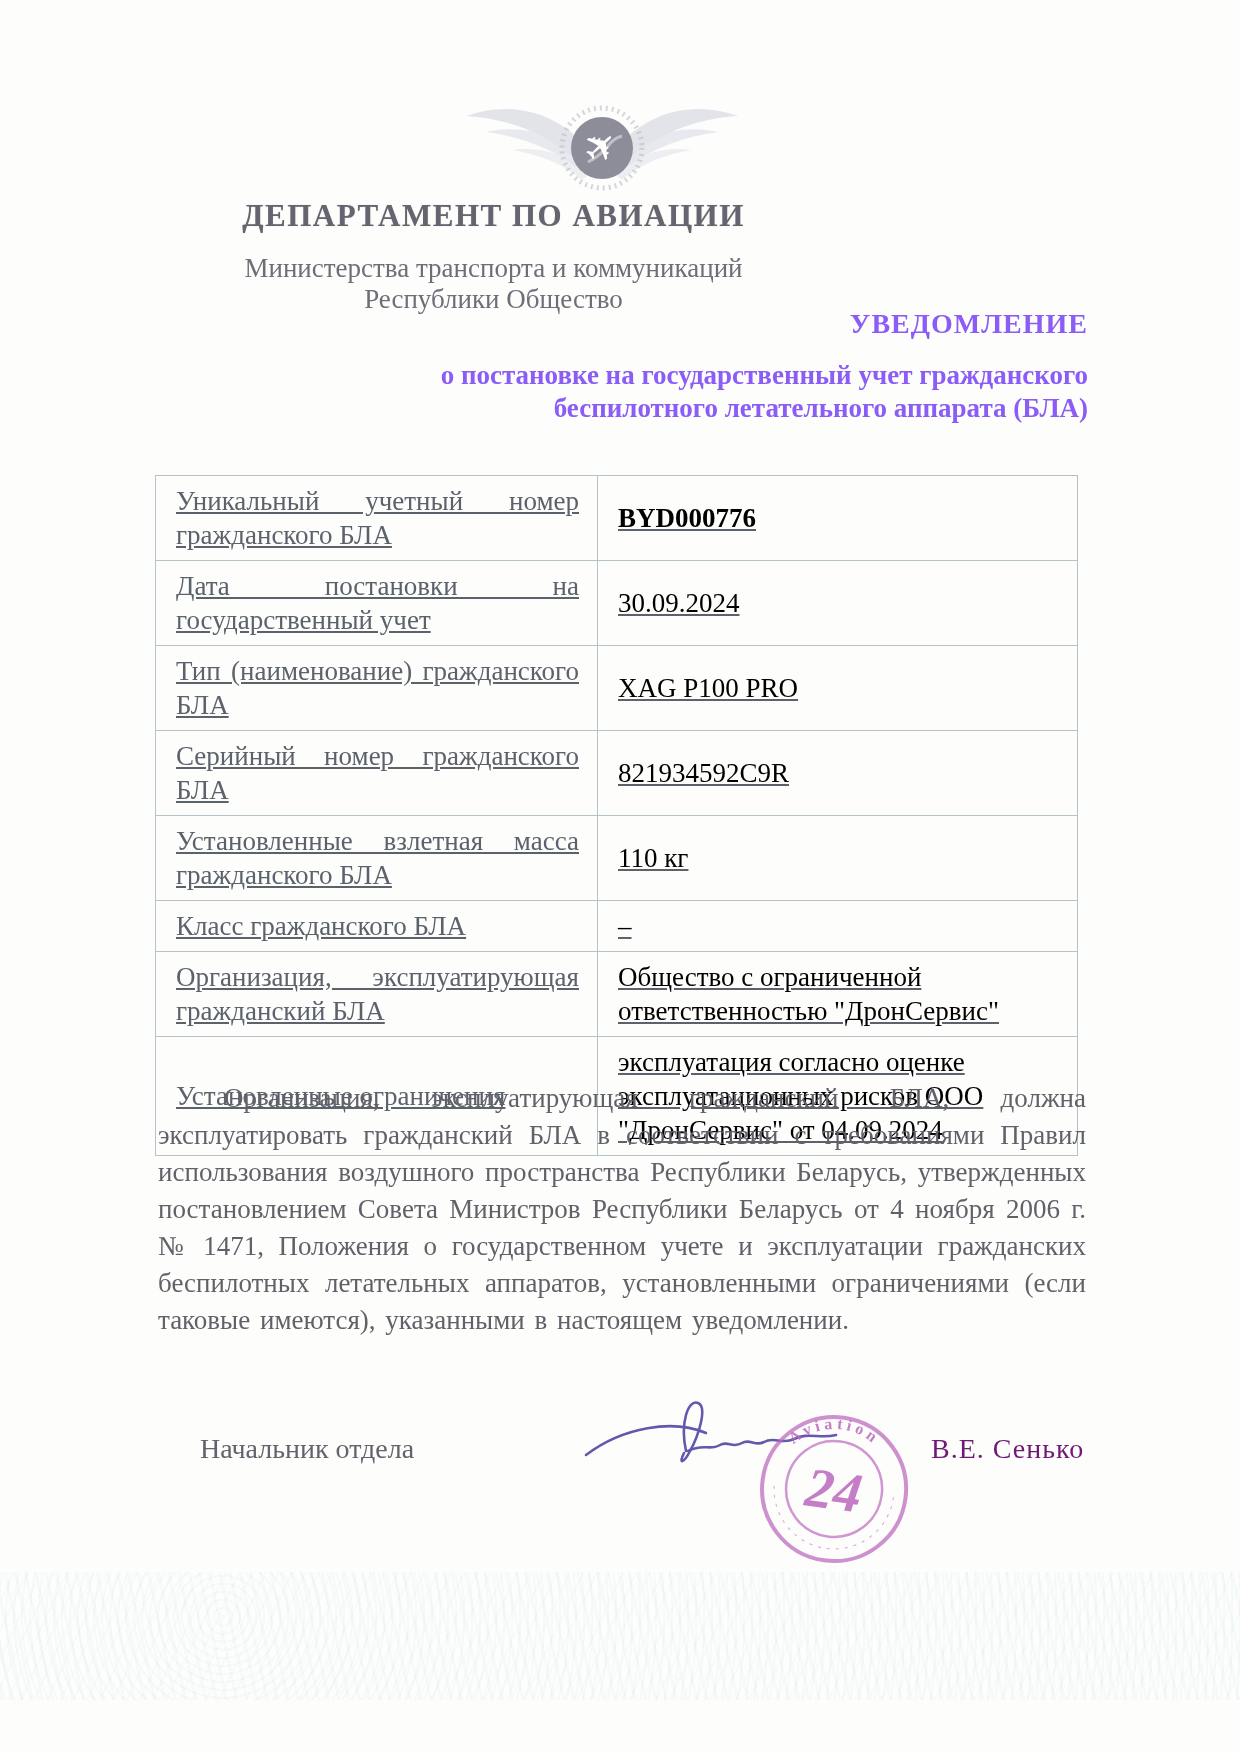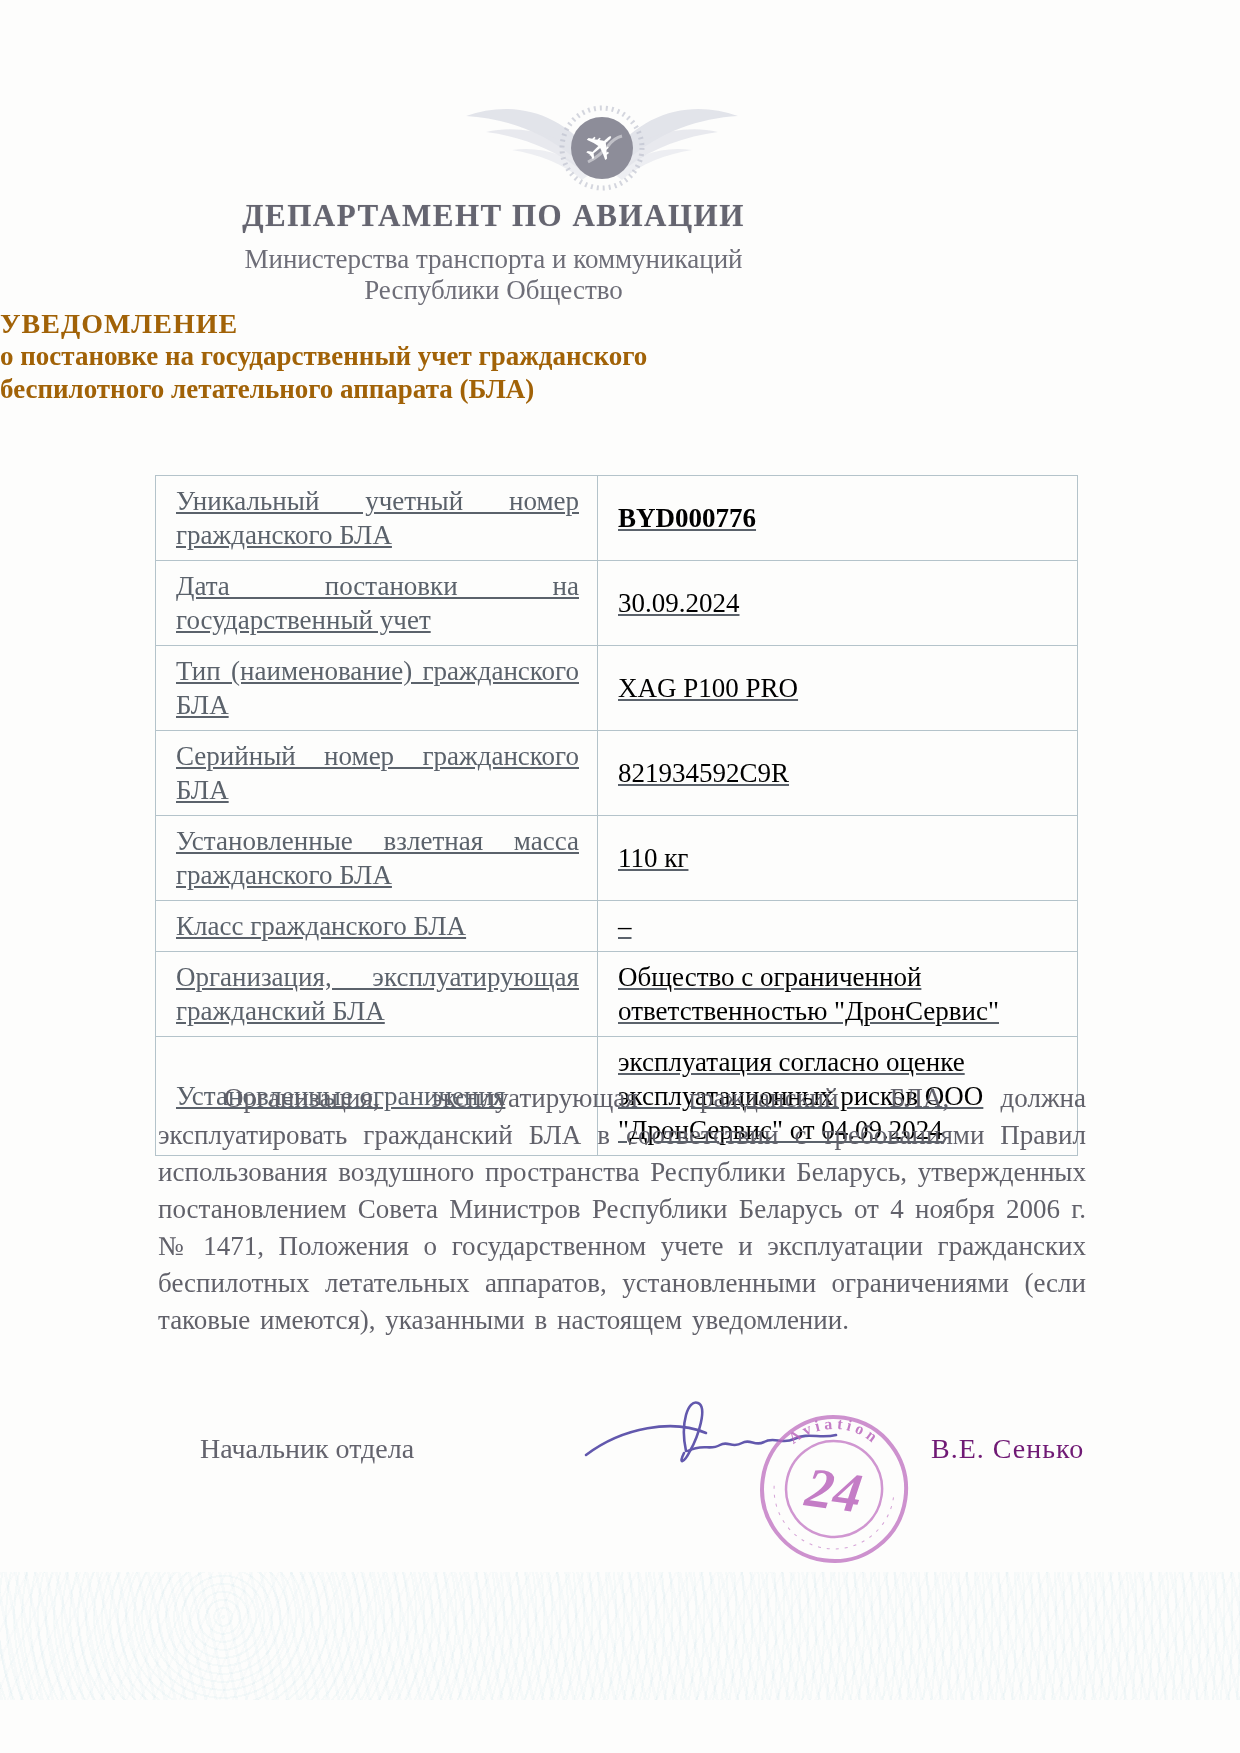--- a/index.html
+++ b/index.html
@@ -16,26 +16,26 @@
   
   .emblem{position:absolute;left:452px;top:92px;width:300px;height:112px;}
   .emblem svg{width:100%;height:100%;}
 
   
   .head-block{position:absolute;left:0;top:198px;width:987px;text-align:center;}
   .dept{
     font-size:31px;font-weight:bold;letter-spacing:1.5px;
     color:#656570;text-shadow:0 0 1px rgba(100,100,110,.35);
   }
-  .ministry{font-size:27px;color:#6e6e78;line-height:31px;margin-top:10px;}
+  .ministry{font-size:27px;color:#6e6e78;line-height:31px;margin-top:19px;}
   .ministry div{margin:0;}
 
-  .title-block{position:absolute;left:0;top:308px;width:1088px;text-align:left;color:#a16207;}
+  .title-block{position:absolute;left:0;top:308px;width:1088px;text-align:right;color:#8b5cf6;}
   .title-main{font-size:28px;font-weight:bold;letter-spacing:1px;}
-  .title-sub{font-size:27px;font-weight:bold;line-height:33px;margin-top:0;}
+  .title-sub{font-size:27px;font-weight:bold;line-height:33px;margin-top:19px;}
 
   
   .reg-table{
     position:absolute;left:155px;top:475px;width:922px;
     border-collapse:collapse;table-layout:fixed;
     font-size:27px;color:#5b626b;text-decoration:underline;
   }
   .reg-table col.c1{width:442px;}
   .reg-table col.c2{width:480px;}
   .reg-table td{

